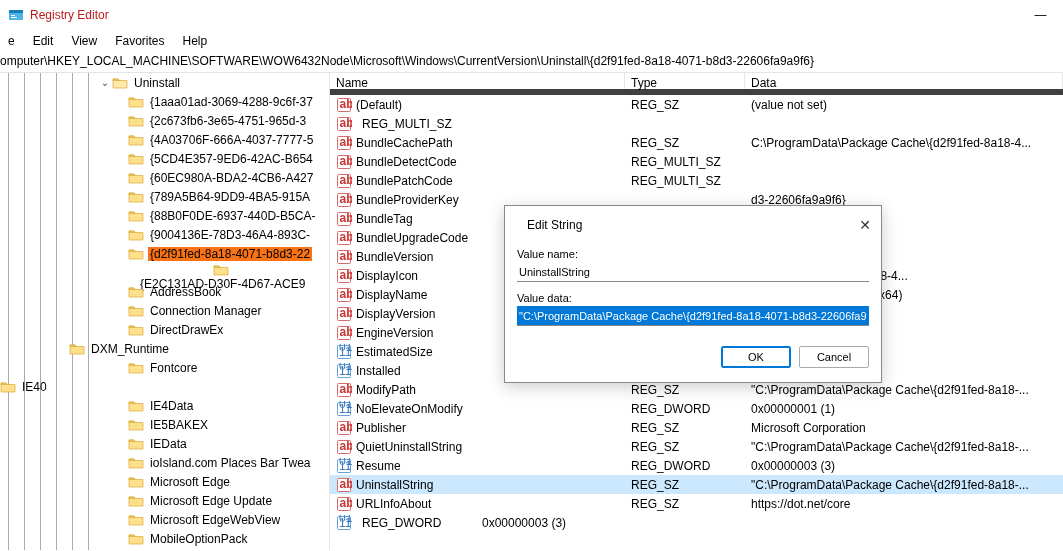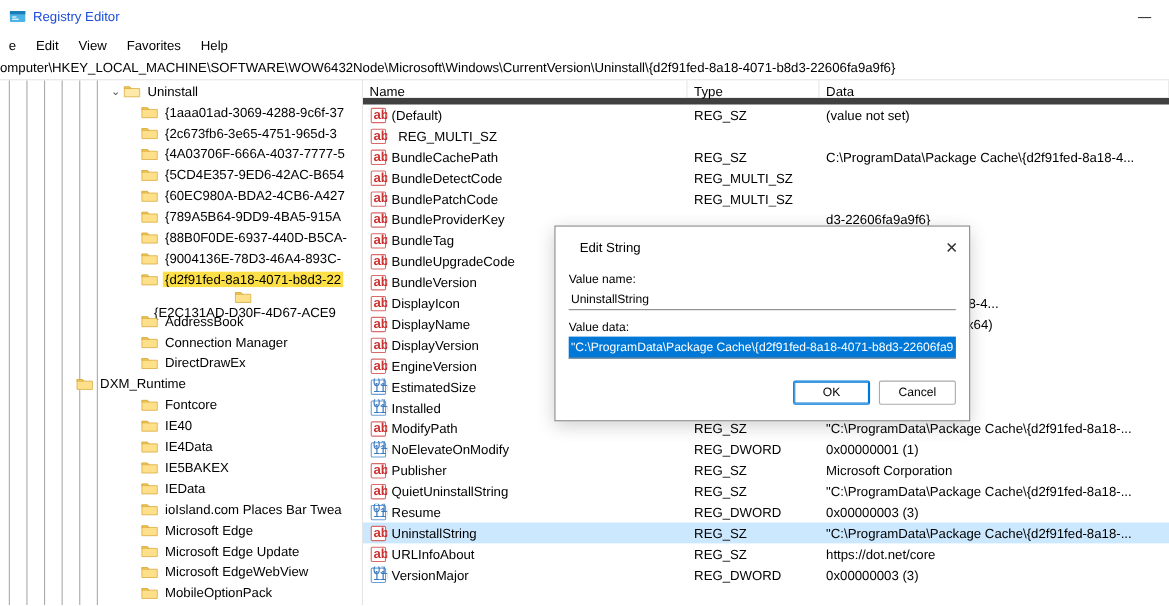--- a/index.html
+++ b/index.html
@@ -1,37 +1,37 @@
 <!DOCTYPE html>
 <html><head>
 <meta charset="utf-8">
 <style>
 * { margin: 0; padding: 0; box-sizing: border-box; font-family: "Segoe UI", Tahoma, sans-serif; font-size: 12px; }
 body { background: #fff; width: 1063px; height: 551px; overflow: hidden; position: relative; }
 
 .titlebar { display: flex; align-items: center; height: 30px; padding-left: 8px; }
 .titlebar .app-icon { width: 16px; height: 16px; margin-right: 6px; }
-.titlebar .title { color: #1d4ed8; }
+.titlebar .title { color: #b91c1c; }
 .titlebar .win-controls { margin-left: auto; display: flex; }
 .titlebar .win-btn { width: 45px; height: 30px; display: flex; align-items: center; justify-content: center; color: #000; }
 
 .menubar { display: flex; gap: 2px; padding: 2px 0 2px 0; }
 .menubar .menu-item { padding: 2px 8px; color: #000; }
 
 .addressbar { padding: 2px 0 4px 0; border-bottom: 1px solid #e5e5e5; color: #000; white-space: nowrap; overflow: hidden; }
 
 .content { display: flex; height: calc(551px - 30px - 22px - 22px); }
 
 .tree-pane { width: 330px; overflow: hidden; border-right: 1px solid #e5e5e5; position: relative; }
 .tree-inner { position: absolute; left: 0; top: 0; }
 .tree-lines { position: absolute; top: 0; bottom: 0; width: 1px; background: #aaa; }
 .tree-row { display: flex; align-items: center; height: 19px; white-space: nowrap; }
 .tree-row .expander { width: 14px; text-align: center; color: #555; font-size: 10px; }
 .tree-row .folder-icon { width: 16px; height: 14px; margin-right: 4px; }
-.tree-row.selected .label-box { background: #fde047; text-align: center; }
+.tree-row.selected .label-box { background: #f97316; text-align: center; }
 .label-box { padding: 0 2px; }
 
 .list-pane { flex: 1; overflow: hidden; position: relative; }
 .list-header { display: flex; height: 22px; border-bottom: 6px solid #404040; }
 .list-header .col { padding: 3px 6px; border-right: 1px solid #e5e5e5; color: #000; }
 .col-name { width: 295px; }
 .col-type { width: 120px; }
 .col-data { flex: 1; }
 
 .list-body { }
@@ -235,21 +235,21 @@
         </div>
         <div class="tree-row" style="padding-left: 128px;">
           <span class="folder-icon">
             <svg width="16" height="14" viewBox="0 0 16 14">
               <path d="M1 3 L6 3 L7.5 4.5 L15 4.5 L15 12 L1 12 Z" fill="#ffe08a" stroke="#d8a93a" stroke-width="0.7"></path>
               <path d="M1 3 L6 3 L7.5 4.5 L1 4.5 Z" fill="#f3cd5e" stroke="#d8a93a" stroke-width="0.7"></path>
             </svg>
           </span>
           <span class="label-box">Fontcore</span>
         </div>
-        <div class="tree-row" style="padding-left: 128px;">
+        <div class="tree-row" style="">
           <span class="folder-icon">
             <svg width="16" height="14" viewBox="0 0 16 14">
               <path d="M1 3 L6 3 L7.5 4.5 L15 4.5 L15 12 L1 12 Z" fill="#ffe08a" stroke="#d8a93a" stroke-width="0.7"></path>
               <path d="M1 3 L6 3 L7.5 4.5 L1 4.5 Z" fill="#f3cd5e" stroke="#d8a93a" stroke-width="0.7"></path>
             </svg>
           </span>
           <span class="label-box">IE40</span>
         </div>
         <div class="tree-row" style="padding-left: 128px;">
           <span class="folder-icon">
@@ -580,21 +580,20 @@
           <span class="cell cell-data">https://dot.net/core</span>
         </div>
         <div class="list-row">
           <span class="val-icon">
             <svg width="16" height="16" viewBox="0 0 16 16">
               <rect x="1.5" y="1.5" width="13" height="13" rx="1" fill="#fff" stroke="#6aa0d8"></rect>
               <text x="3" y="7" font-size="5" fill="#3a7abf">011</text>
               <text x="3" y="12" font-size="5" fill="#3a7abf">110</text>
             </svg>
           </span>
-          <span class="cell cell-name">VersionMajor</span>
           <span class="cell cell-type">REG_DWORD</span>
           <span class="cell cell-data">0x00000003 (3)</span>
         </div>
       </div>
   </div>
 
 </div>
 
 <div class="dialog">
   <div class="dialog-title">

